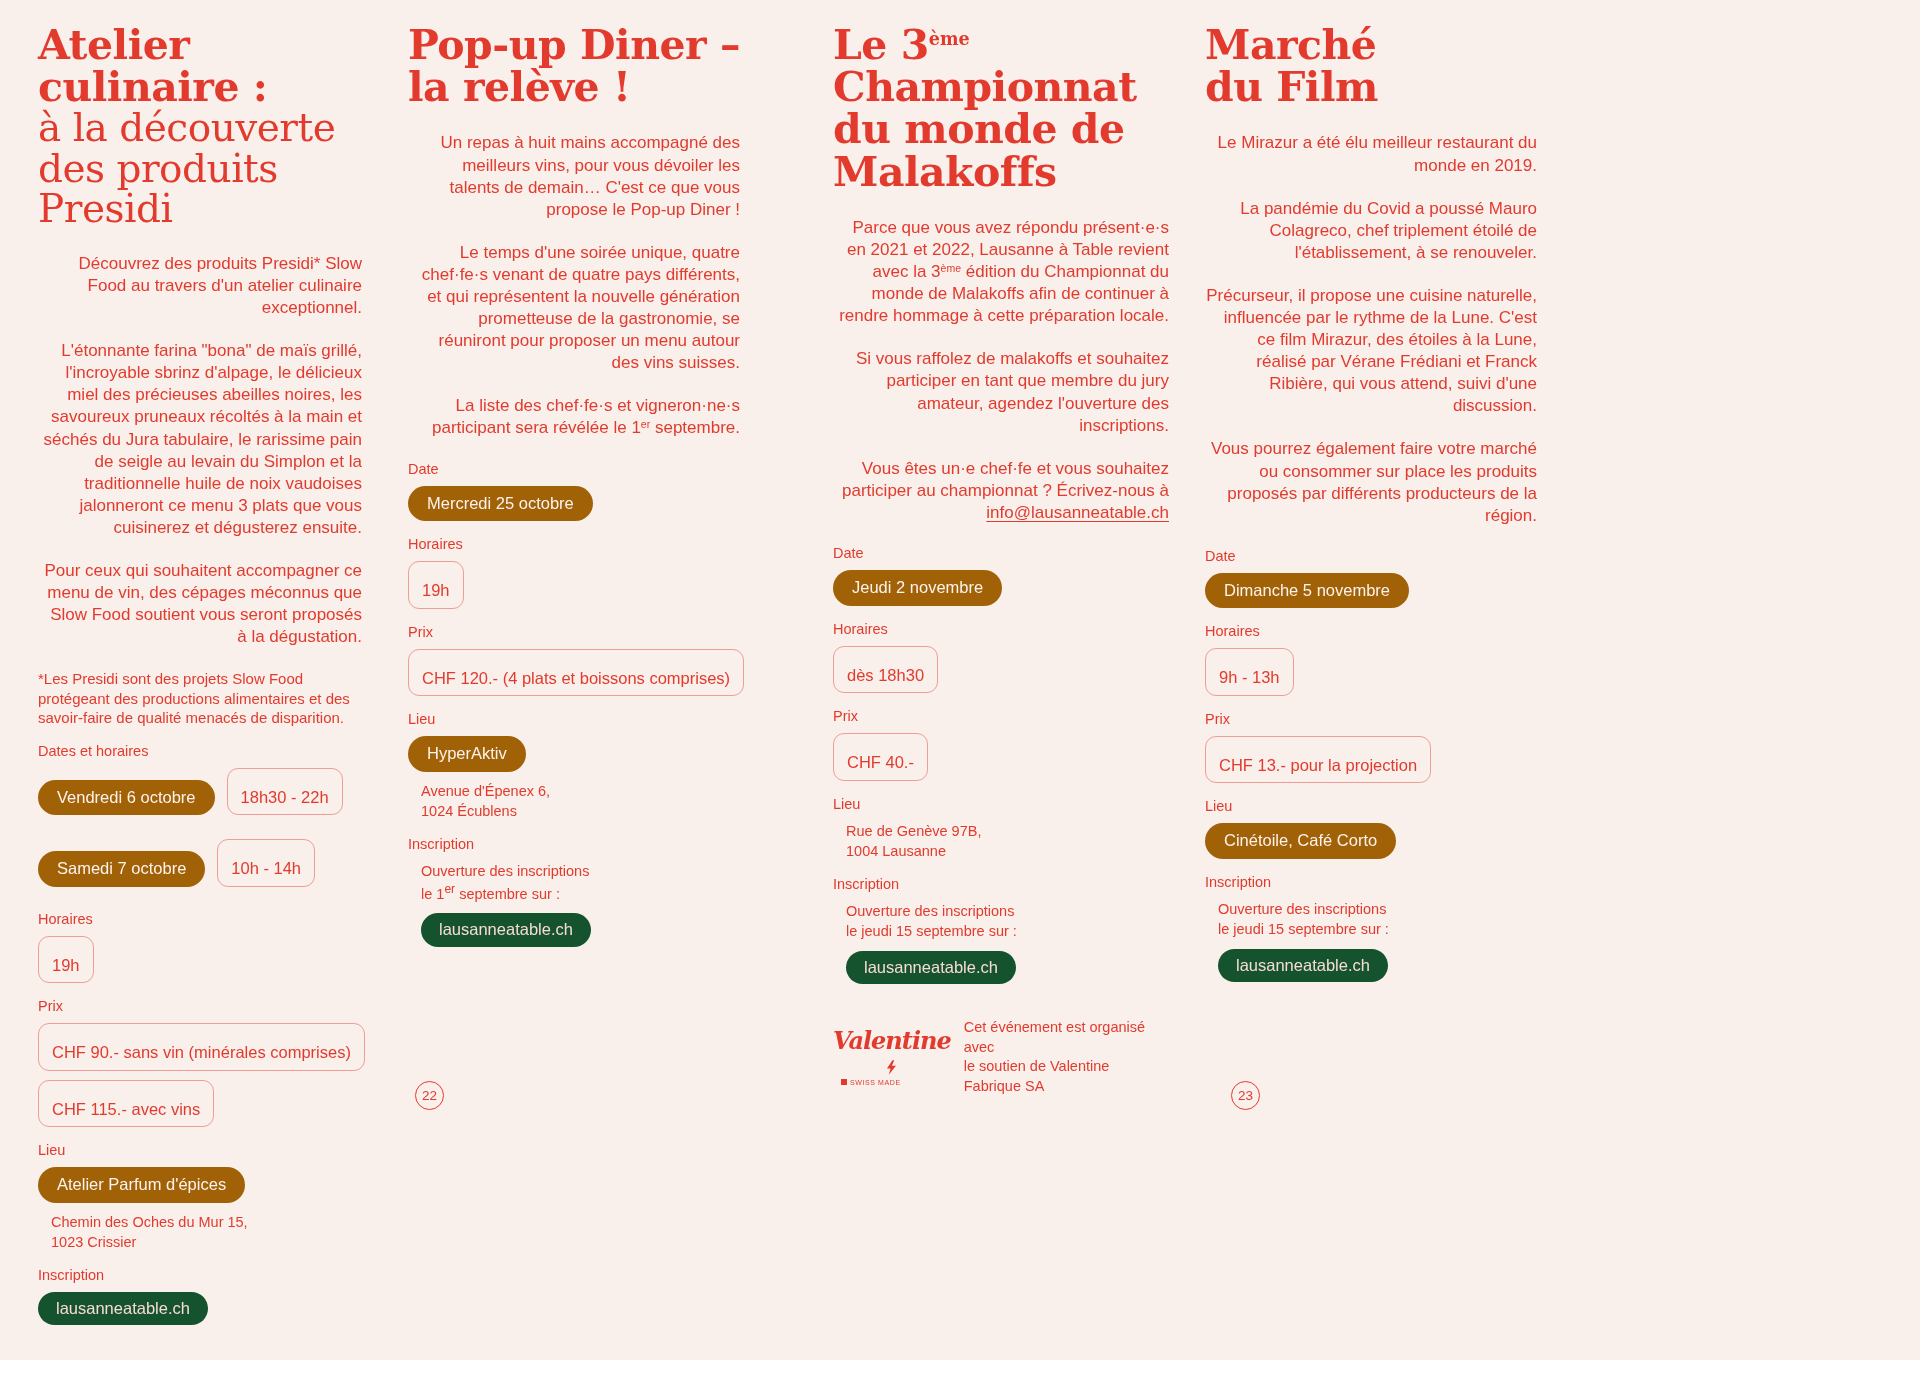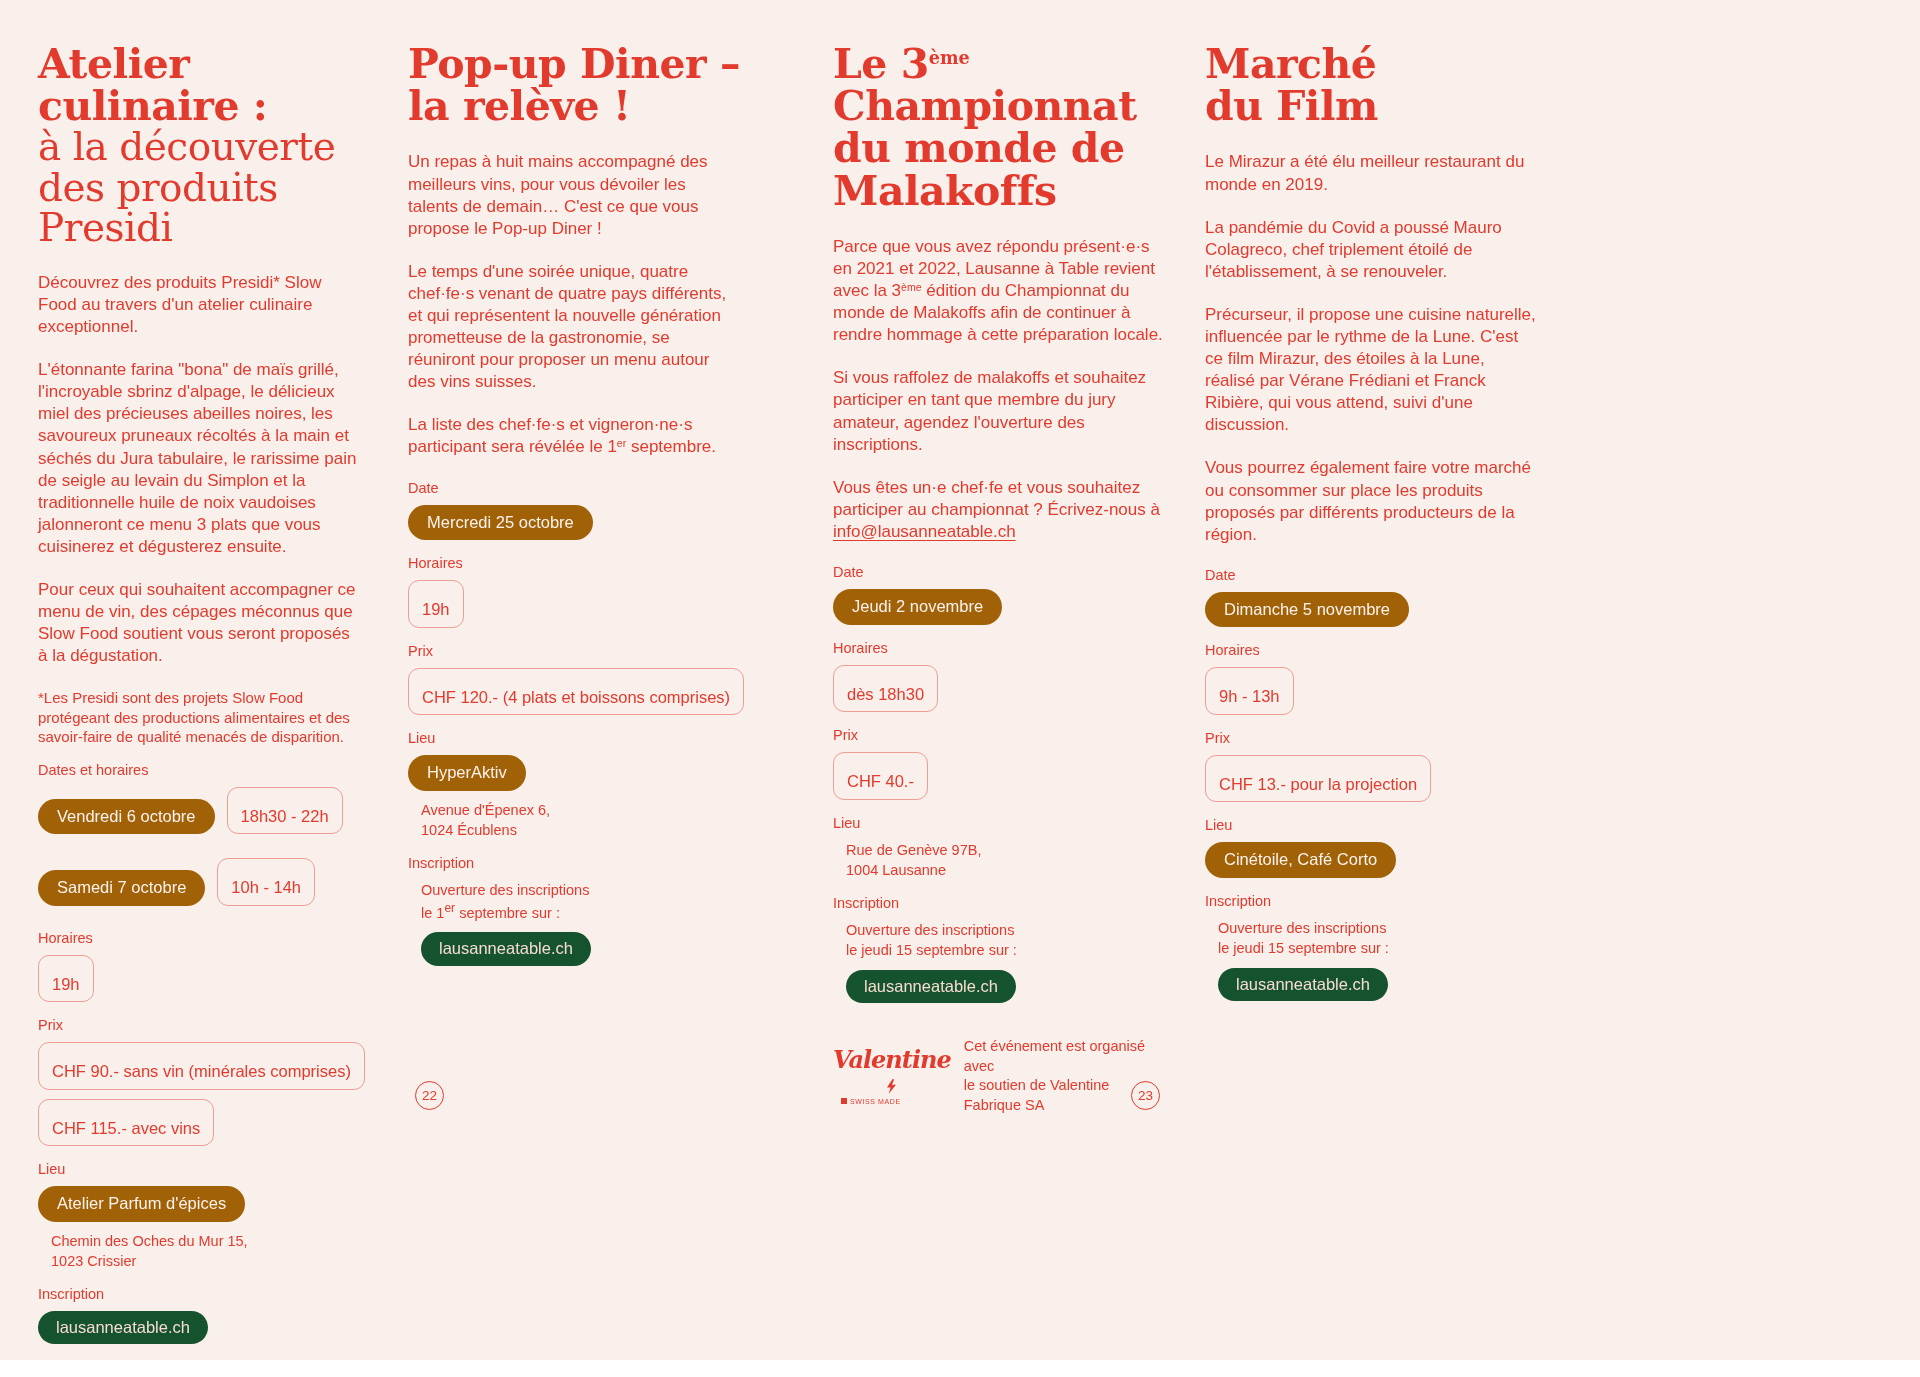--- a/index.html
+++ b/index.html
@@ -3,36 +3,36 @@
 <meta charset="utf-8">
 <style>
   html, body { margin: 0; padding: 0; }
   body {
     width: 1920px; height: 1377px; position: relative;
     background: #f9efeb; overflow: hidden;
     font-family: "Liberation Sans", sans-serif;
     --accent: #e23b2e;
   }
   .spread { position: absolute; inset: 0; }
-  .col { position: absolute; top: 43px; color: var(--accent); }
+  .col { position: absolute; top: 24px; color: var(--accent); }
   .col1 { left: 38px;  width: 324px; }
   .col2 { left: 408px; width: 332px; }
   .col3 { left: 833px; width: 336px; }
   .col4 { left: 1205px; width: 332px; }
 
   .title {
     font-family: "DejaVu Serif", serif; color: var(--accent);
     line-height: 1.03; margin: 0 0 24px 0; font-weight: 400;
   }
   .title .tb { display: block; font-weight: 700; font-size: 41px; white-space: pre-line; letter-spacing: -0.5px; }
   .title .tl { display: block; font-weight: 400; font-size: 39px; white-space: pre-line; letter-spacing: -0.5px; }
   .title sup { font-size: 55%; vertical-align: 14px; font-weight: 700; }
   .title .trest { font-weight: 700; font-size: 41px; white-space: pre-line; letter-spacing: -0.5px; }
 
-  p.body { font-size: 17px; line-height: 1.3; margin: 0 0 21px 0; }
+  p.body { font-size: 17px; line-height: 1.3; margin: 0 0 21px 0; text-align: right; }
   p.body sup { font-size: 62%; vertical-align: 5px; }
   .footnote { font-size: 15px; line-height: 1.3; margin: 0 0 6px 0; }
   .email { text-decoration: underline; text-underline-offset: 3px; cursor: pointer; }
 
   .label { font-size: 14.5px; margin: 15px 0 9px 0; }
   .pill {
     display: inline-block; font-size: 16.5px; line-height: 1;
     white-space: nowrap;
   }
   .pill.filled { background: #a16207; color: #fdf2ed; padding: 9px 19px 10px; border-radius: 999px; }
@@ -52,21 +52,21 @@
   .v-sq { display: inline-block; width: 6px; height: 6px; background: var(--accent); }
   .partner-text { font-size: 14.5px; line-height: 1.35; white-space: pre-line; }
 
   .page-circle {
     position: absolute; top: 1081px; width: 27px; height: 27px;
     border: 1.5px solid var(--accent); border-radius: 50%;
     color: var(--accent); font-size: 13.5px;
     display: flex; align-items: center; justify-content: center;
   }
   .pc-left { left: 383px; margin-left: 32px; }
-  .pc-right { left: 1131px; }
+  .pc-right { left: 1231px; }
   .bottom-strip { position: absolute; left: 0; bottom: 0; width: 100%; height: 17px; background: #ffffff; }
 </style>
 </head>
 <body>
 
 <div class="spread">
 
   <section class="col col1">
     <h1 class="title">
       <span class="tb">Atelier

